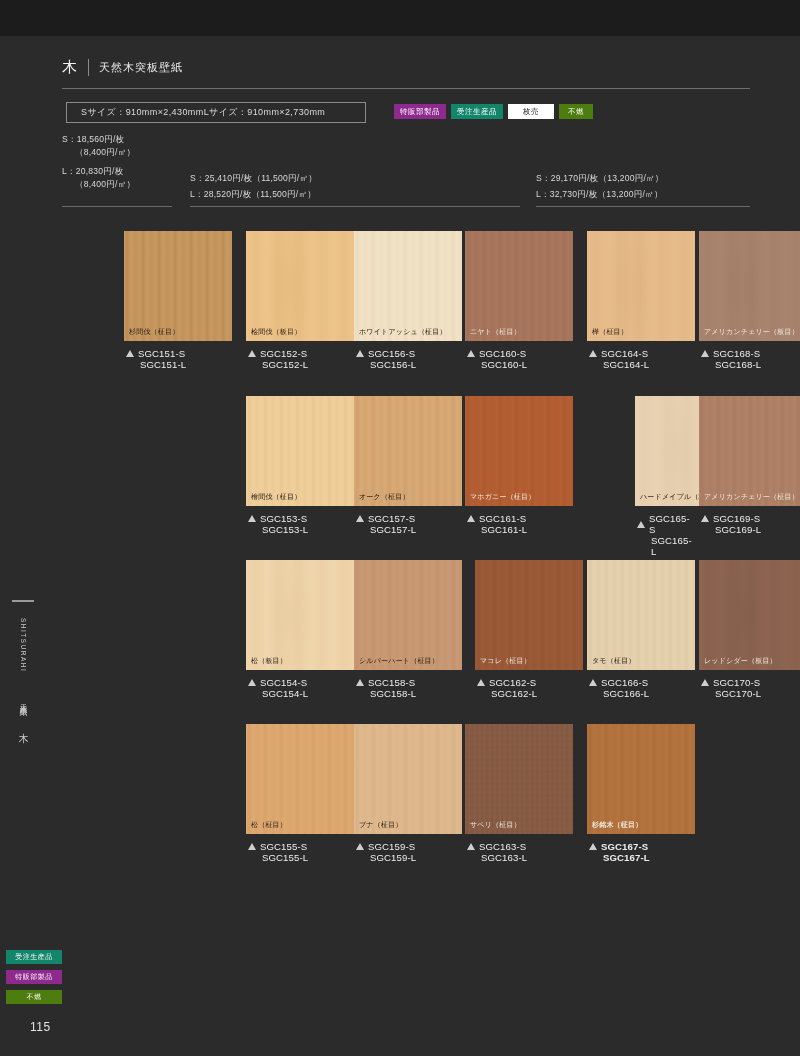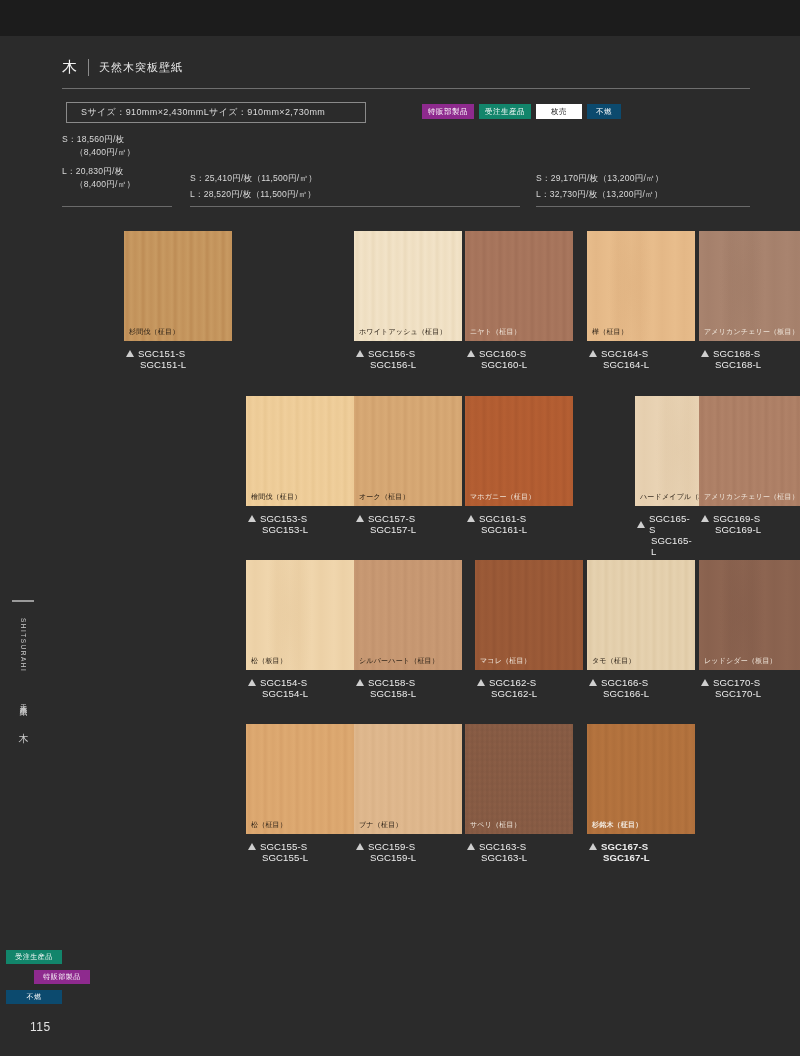--- a/index.html
+++ b/index.html
@@ -27,24 +27,24 @@
     padding-left: 14px;
   }
   .size-box span { color: #dcdcdc; font-size: 9px; letter-spacing: .4px; }
 
   .badges { position: absolute; left: 394px; top: 104px; display: flex; gap: 5px; align-items: center; }
   .badge {
     height: 15px; min-width: 44px; padding: 0 6px;
     display: flex; align-items: center; justify-content: center;
     font-size: 7.5px; letter-spacing: .5px; color: #fff; white-space: nowrap;
   }
-  .badge.purple { background: #8e2a8e; margin-left: 28px; }
+  .badge.purple { background: #8e2a8e; }
   .badge.green  { background: #12856b; }
   .badge.white  { background: #ffffff; color: #1a1a1a; min-width: 46px; }
-  .badge.red    { background: #0c4a6e; min-width: 34px; }
+  .badge.red    { background: #4d7c0f; min-width: 34px; }
 
   
   .price-group { position: absolute; color: #d9d9d9; font-size: 8.6px; line-height: 1.55; letter-spacing: .2px; white-space: nowrap; }
   .price-group .indent { padding-left: 13px; }
   .price-rule { position: absolute; height: 1px; background: #6a6a6a; }
 
   
   .grid { position: absolute; left: 16px; top: 0; width: 800px; height: 1056px; margin-left: 38px; }
   .cell { position: absolute; width: 108px; }
   .swatch { position: relative; width: 108px; height: 110px; overflow: hidden; }
@@ -131,20 +131,34 @@
         <div class="codes">
           <div class="code-row">
             <span class="tri"></span>
             <span>SGC151-S</span>
           </div>
           <div class="code-row second">
             <span>SGC151-L</span>
           </div>
         </div>
       </div>
+      <div class="cell" style="left: 192px; top: 231px;">
+        <div class="swatch" style="background: radial-gradient(30% 120% at 40% 50%, rgba(217, 169, 104, 0.267), transparent 70%), repeating-linear-gradient(90deg, rgba(217, 169, 104, 0) 0px, rgba(217, 169, 104, 0.2) 9px, rgba(217, 169, 104, 0) 22px), linear-gradient(90deg, rgb(237, 196, 139), rgb(237, 196, 139));">
+          <div class="name dark">桧間伐（板目）</div>
+        </div>
+        <div class="codes">
+          <div class="code-row">
+            <span class="tri"></span>
+            <span>SGC152-S</span>
+          </div>
+          <div class="code-row second">
+            <span>SGC152-L</span>
+          </div>
+        </div>
+      </div>
       <div class="cell" style="left: 300px; top: 231px;">
         <div class="swatch" style="background: repeating-linear-gradient(90deg, rgba(221, 201, 164, 0) 0px, rgba(221, 201, 164, 0.333) 3px, rgba(221, 201, 164, 0) 7px, rgba(221, 201, 164, 0.2) 11px, rgba(221, 201, 164, 0) 16px), linear-gradient(90deg, rgb(242, 227, 200), rgb(242, 227, 200));">
           <div class="name dark">ホワイトアッシュ（柾目）</div>
         </div>
         <div class="codes">
           <div class="code-row">
             <span class="tri"></span>
             <span>SGC156-S</span>
           </div>
           <div class="code-row second">

